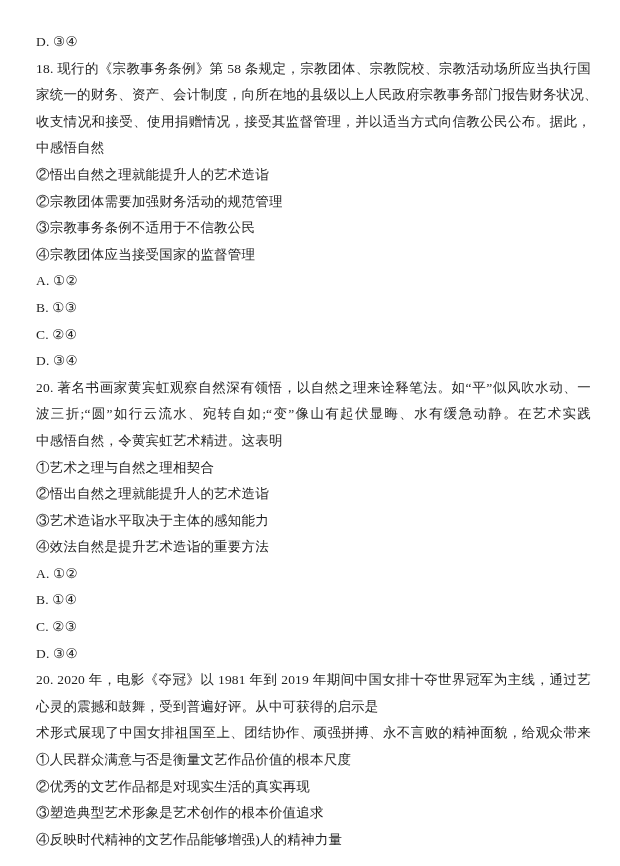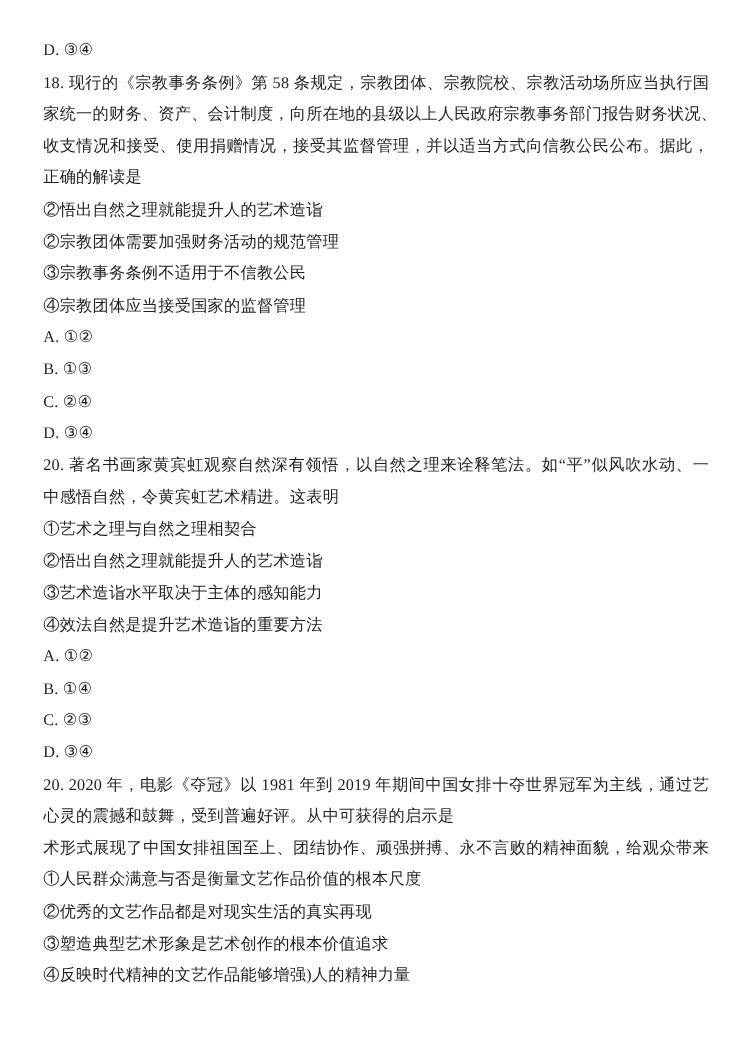--- a/index.html
+++ b/index.html
@@ -45,35 +45,36 @@
 <body style="background: rgb(255, 255, 255);">
 
 <main class="page" style="color: rgb(31, 31, 31);">
 
   <div class="line">D. ③④</div>
 
   <section class="question">
     <div class="line fill">18. 现行的《宗教事务条例》第 58 条规定，宗教团体、宗教院校、宗教活动场所应当执行国</div>
     <div class="line fill">家统一的财务、资产、会计制度，向所在地的县级以上人民政府宗教事务部门报告财务状况、</div>
     <div class="line fill">收支情况和接受、使用捐赠情况，接受其监督管理，并以适当方式向信教公民公布。据此，</div>
-    <div class="line">正确的解读是</div>
+    <div class="line">中感悟自然</div>
 
     <div class="line">②悟出自然之理就能提升人的艺术造诣</div>
     <div class="line">②宗教团体需要加强财务活动的规范管理</div>
     <div class="line">③宗教事务条例不适用于不信教公民</div>
     <div class="line">④宗教团体应当接受国家的监督管理</div>
 
     <div class="line">A. ①②</div>
     <div class="line">B. ①③</div>
     <div class="line">C. ②④</div>
     <div class="line">D. ③④</div>
   </section>
 
   <section class="question">
     <div class="line fill">20. 著名书画家黄宾虹观察自然深有领悟，以自然之理来诠释笔法。如“平”似风吹水动、一</div>
+    <div class="line fill">波三折;“圆”如行云流水、宛转自如;“变”像山有起伏显晦、水有缓急动静。在艺术实践</div>
     <div class="line">中感悟自然，令黄宾虹艺术精进。这表明</div>
 
     <div class="line">①艺术之理与自然之理相契合</div>
     <div class="line">②悟出自然之理就能提升人的艺术造诣</div>
     <div class="line">③艺术造诣水平取决于主体的感知能力</div>
     <div class="line">④效法自然是提升艺术造诣的重要方法</div>
 
     <div class="line">A. ①②</div>
     <div class="line">B. ①④</div>
     <div class="line">C. ②③</div>

